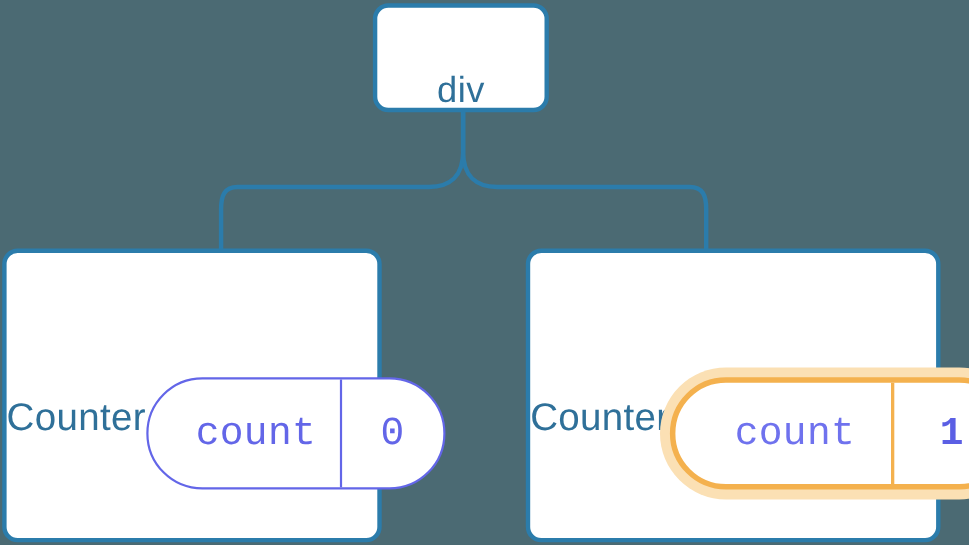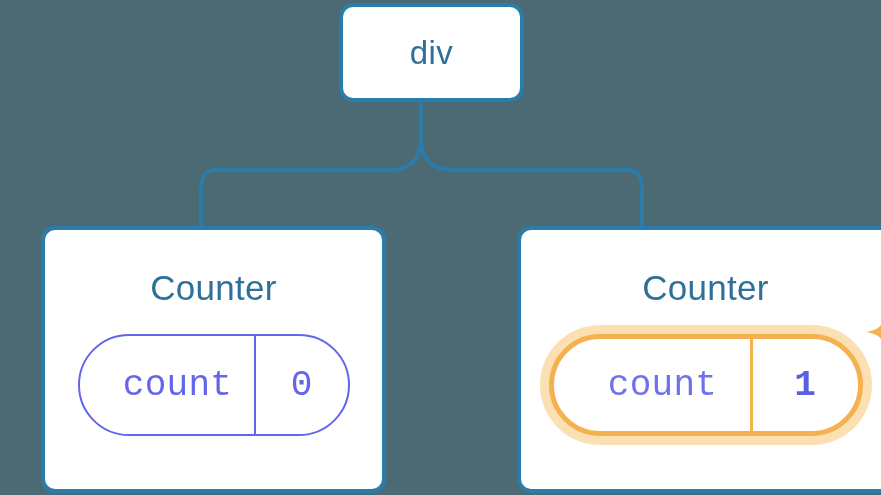--- a/index.html
+++ b/index.html
@@ -32,41 +32,40 @@
     background: #ffffff;
     border: 4px solid #2b7cab;
     border-radius: 14px;
     box-sizing: border-box;
   }
 
   
   #node-div {
     left: 339px;
     top: 3px;
-    width: 185px;
+    width: 160px;
     height: 99px;
     display: flex;
-    align-items: center;
+    align-items: flex-end;
     justify-content: center;
   }
   #node-div .node-title {
     font-size: 33px;
     color: #2f7099;
     letter-spacing: 0.4px;
     line-height: 1;
   }
 
   
   .counter-card {
     display: flex;
-    flex-direction: column;
+    flex-direction: row;
     align-items: center;
     justify-content: flex-start;
     padding-top: 40px;
-    margin-left: 39px;
   }
   #node-counter-left {
     left: 2px;
     top: 226px;
     width: 345px;
     height: 267px;
   }
   #node-counter-right {
     left: 478px;
     top: 226px;

